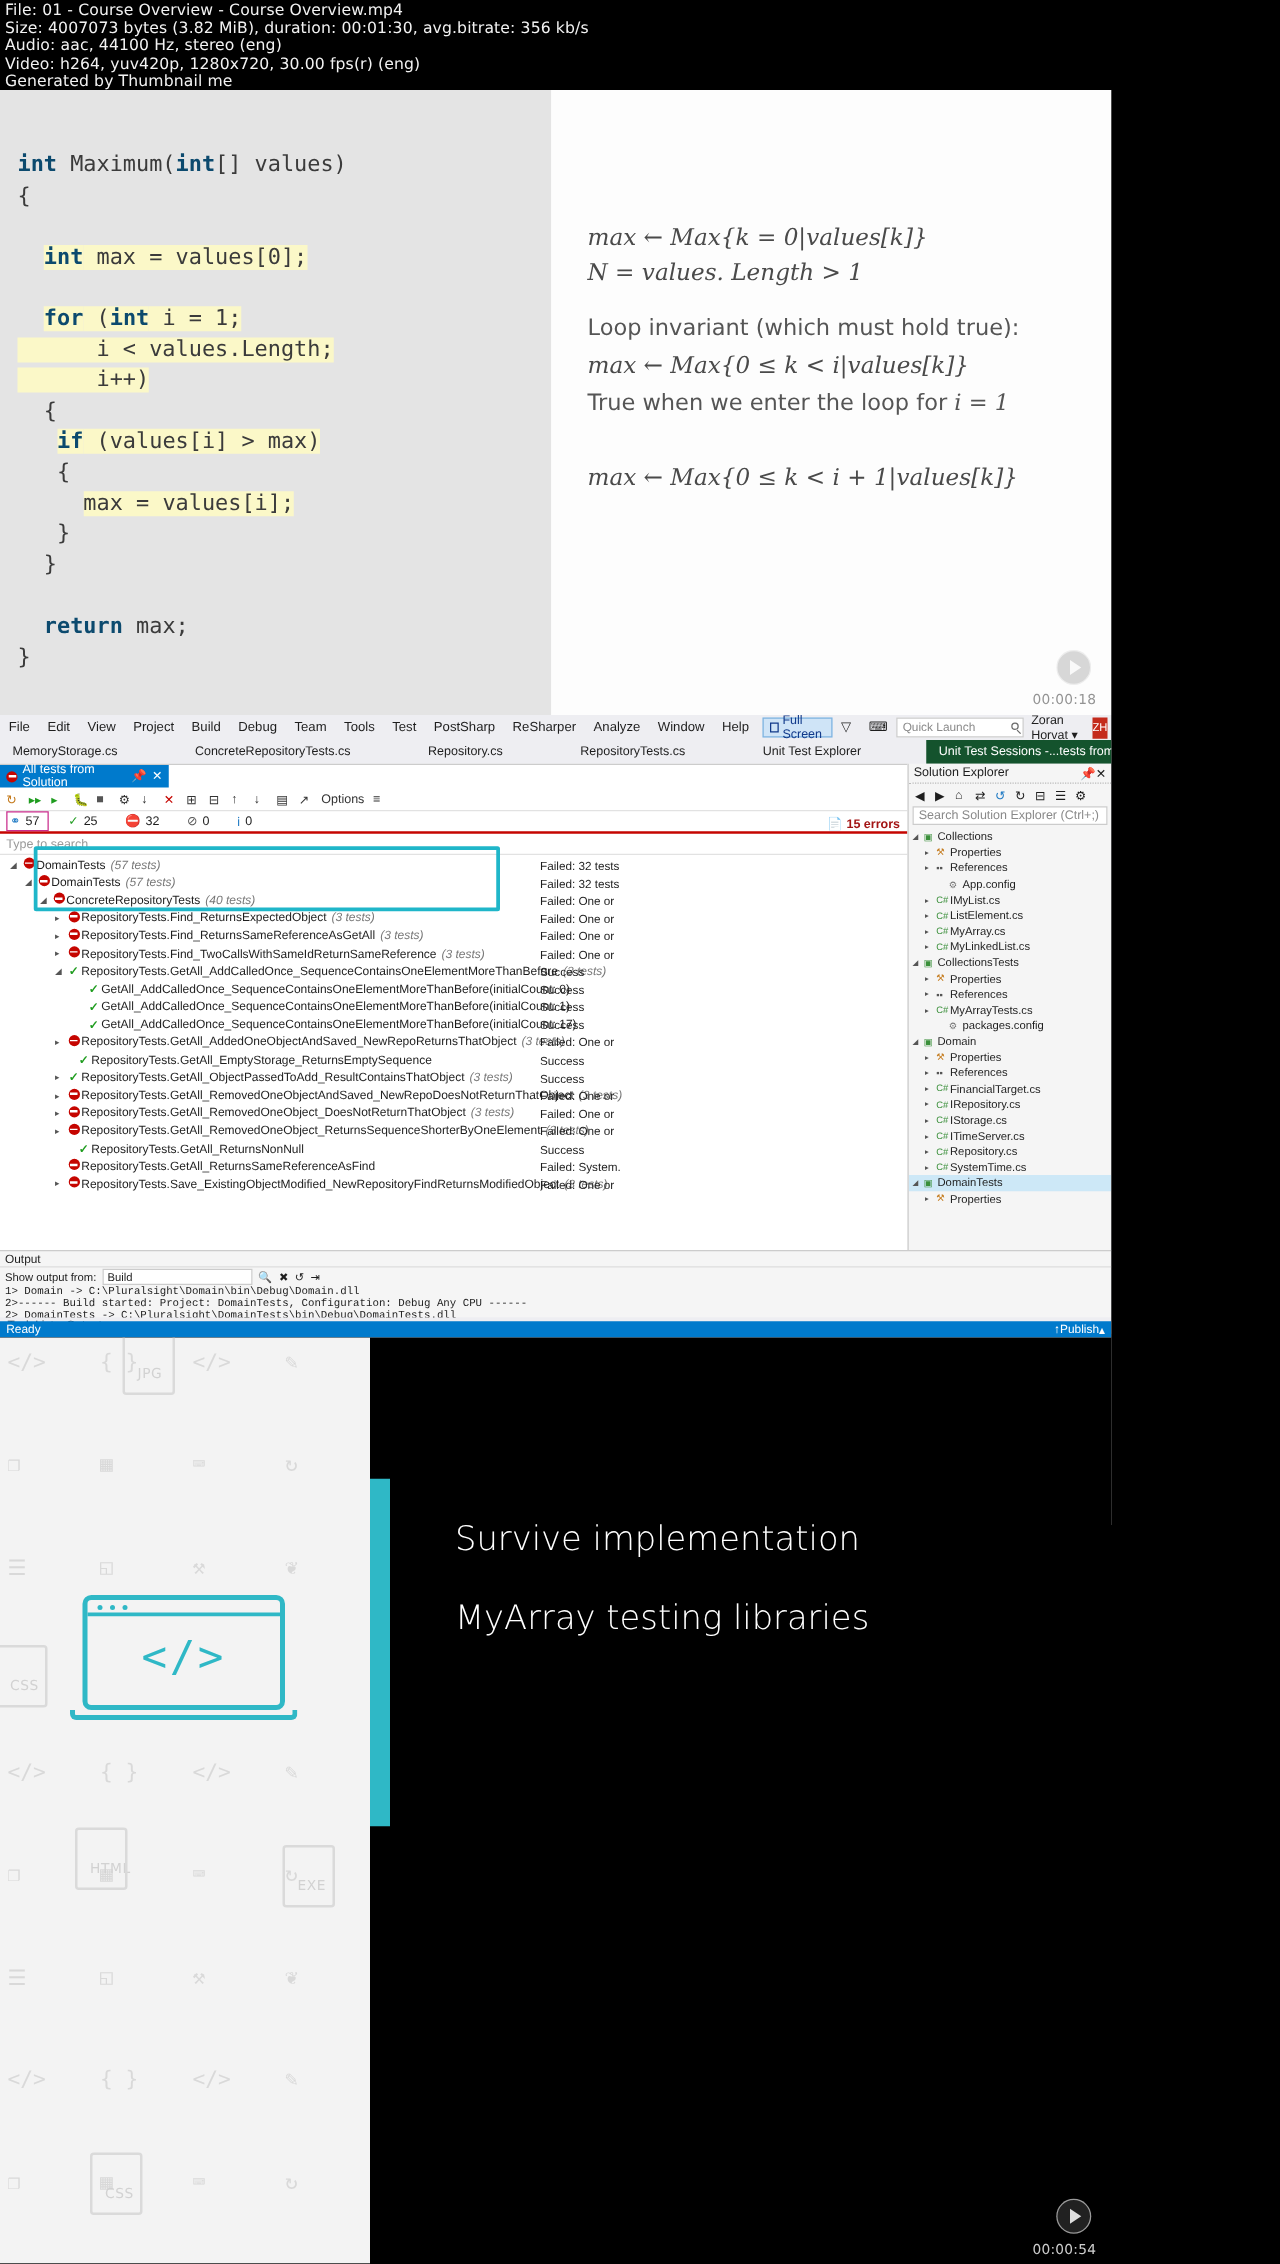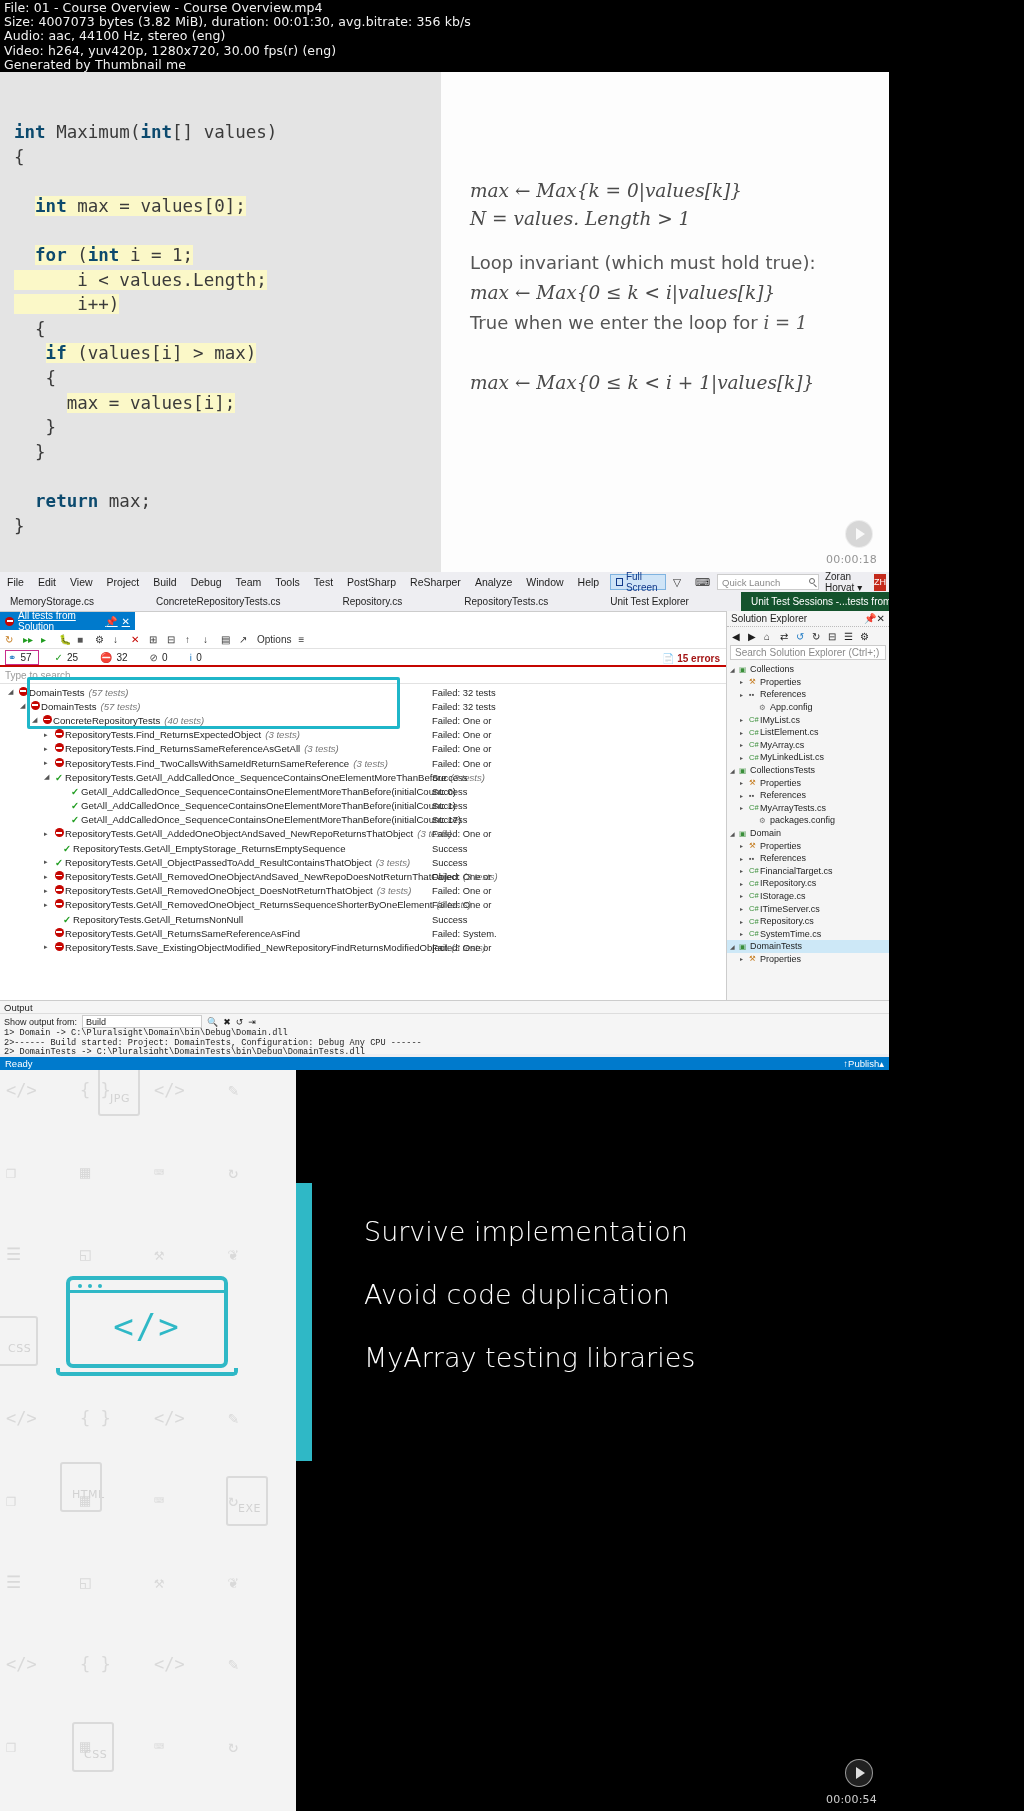--- a/index.html
+++ b/index.html
@@ -190,21 +190,20 @@
   #tex-panel {
     position: absolute; left: 0; top: 39px;
     width: 726px; height: 389px;
     background: #fff; border-top: 1px solid #ccc;
   }
   #tex-title {
     height: 18px; background: #007acc; width: 135px;
     color: #fff; font-size: 10px;
     display: flex; align-items: center; gap: 4px;
     padding: 0 5px;
-    text-decoration: underline;
   }
   .err-dot {
     width: 9px; height: 9px; border-radius: 50%;
     background: #c50500; position: relative; flex: none;
   }
   .err-dot::after {
     content: ""; position: absolute; left: 1.5px; top: 3.6px;
     width: 6px; height: 1.8px; background: #fff;
   }
   #tex-toolbar {
@@ -964,21 +963,20 @@
         </div>
         <div class="code">&lt;/&gt;</div>
       </div>
       <div id="f3-laptop-base"></div>
     </div>
 
     <div id="f3-accent"></div>
 
     <div id="f3-bullets">
         <div class="b">Survive implementation</div>
-        <div class="b">Avoid code duplication</div>
         <div class="b">MyArray testing libraries</div>
       </div>
 
     <div class="play-badge" style="right:16px; bottom:24px;"></div>
     <div class="tstamp" style="right:12px; bottom:5px;">00:00:54</div>
   </div>
 
 </div>
 
 </body></html>

